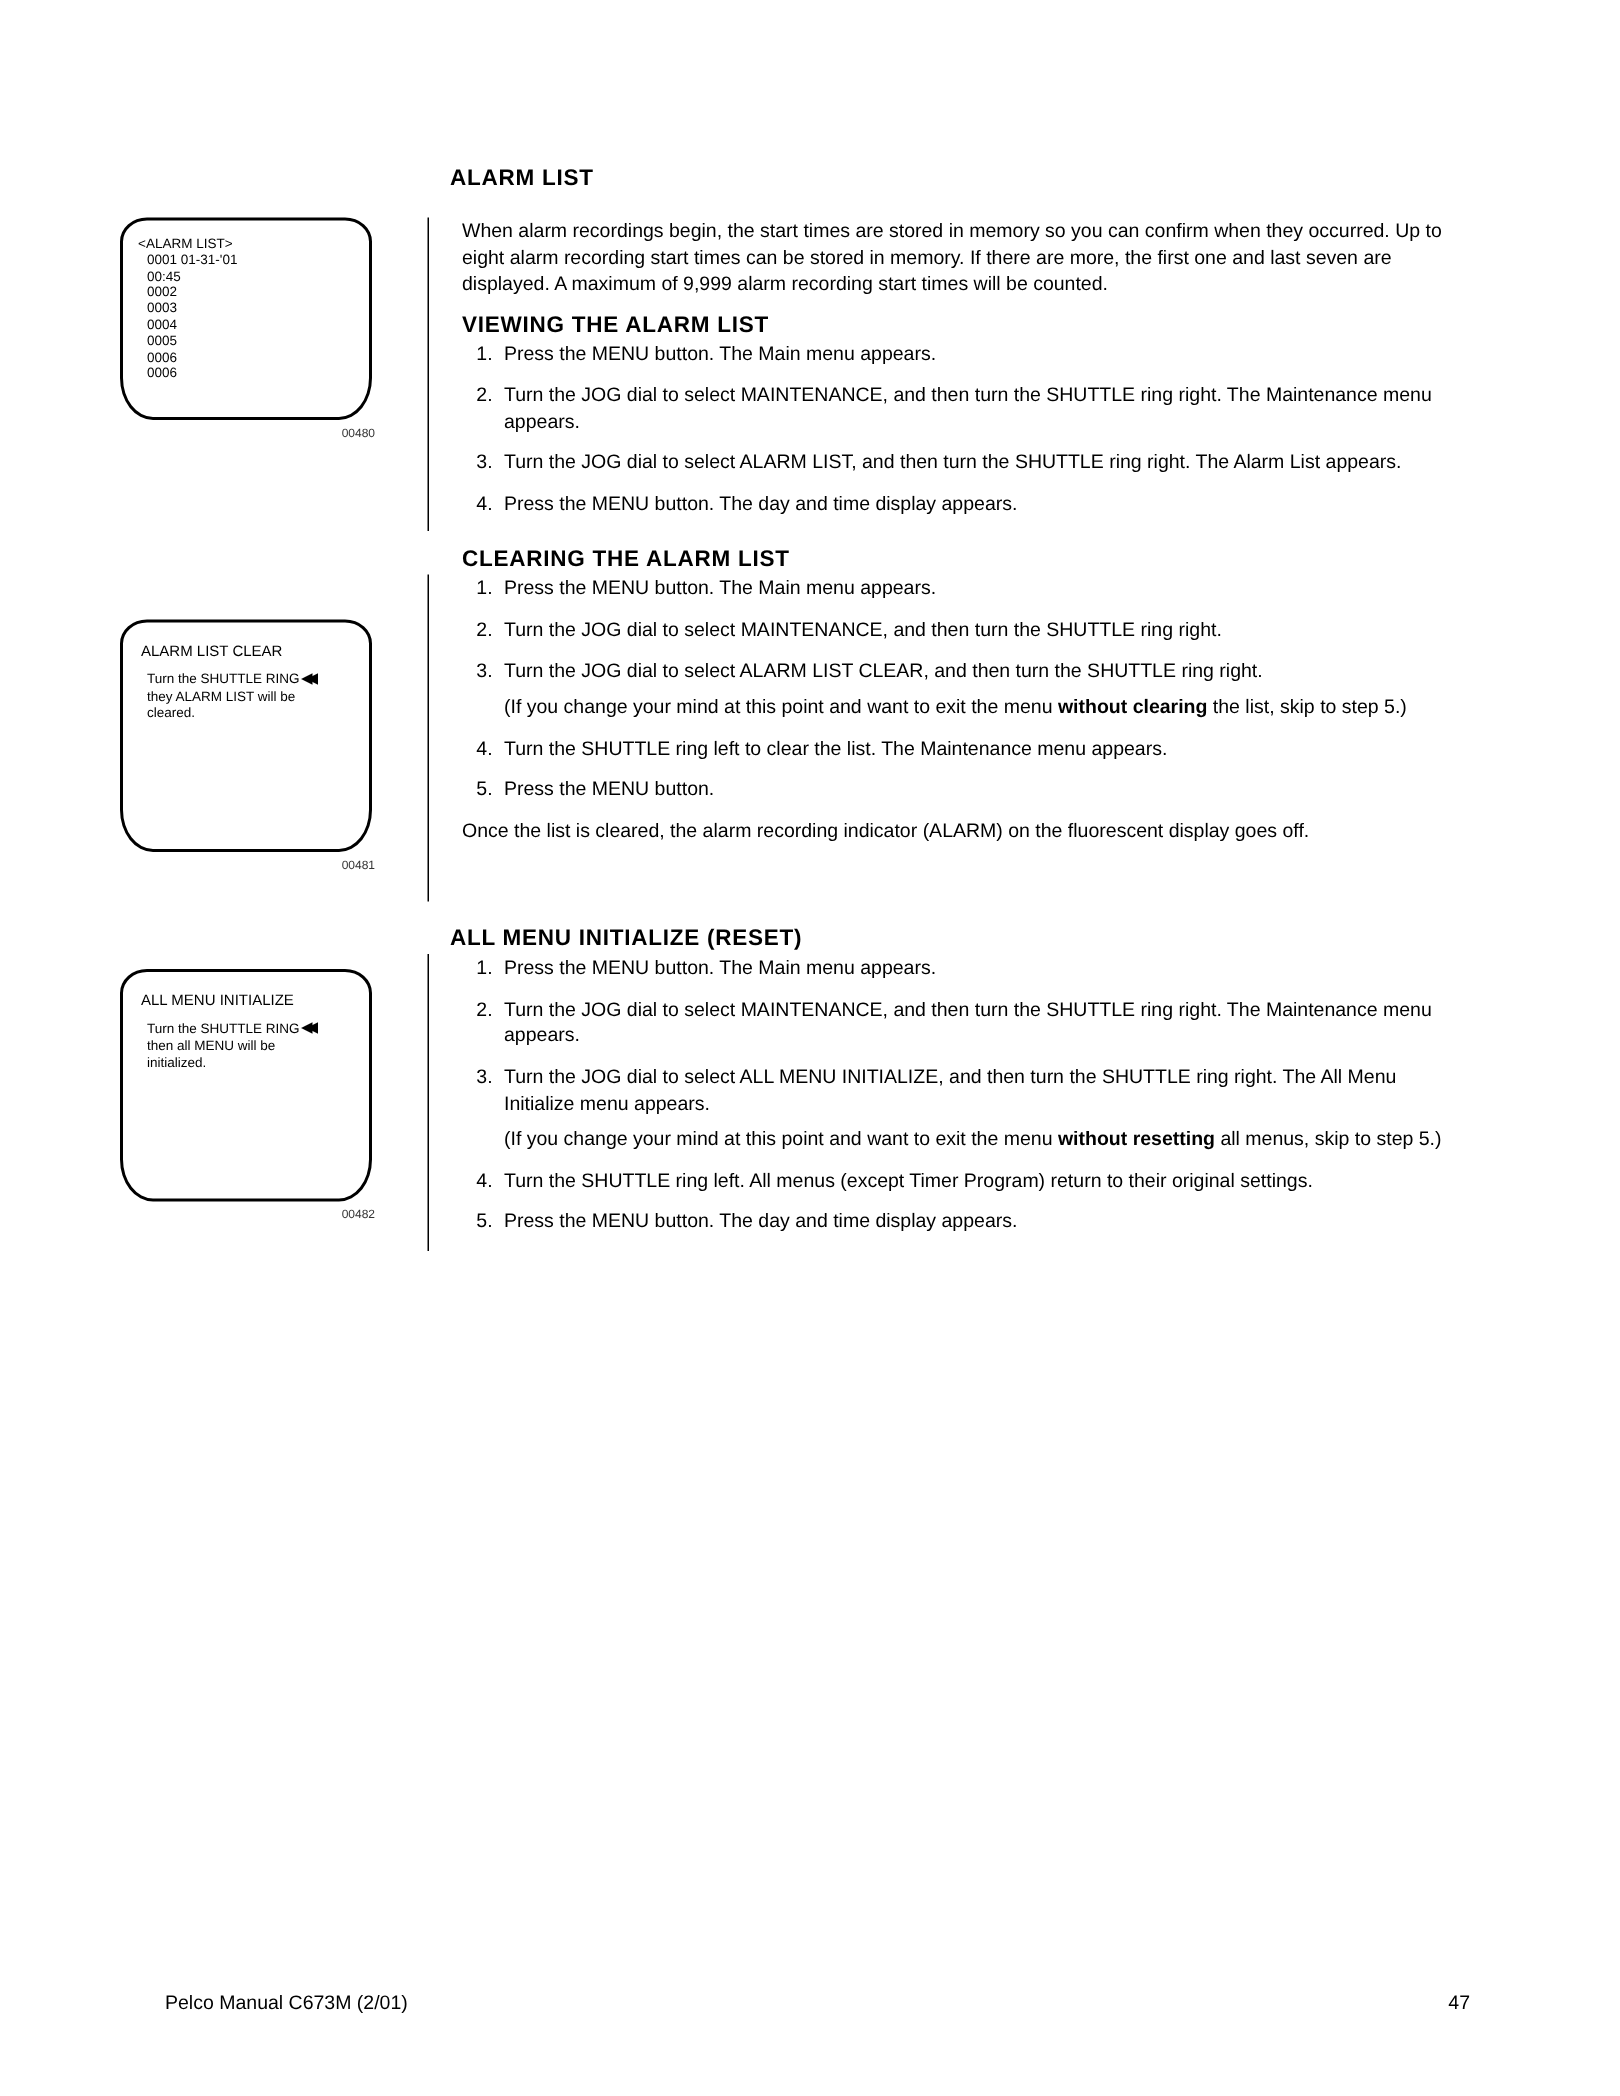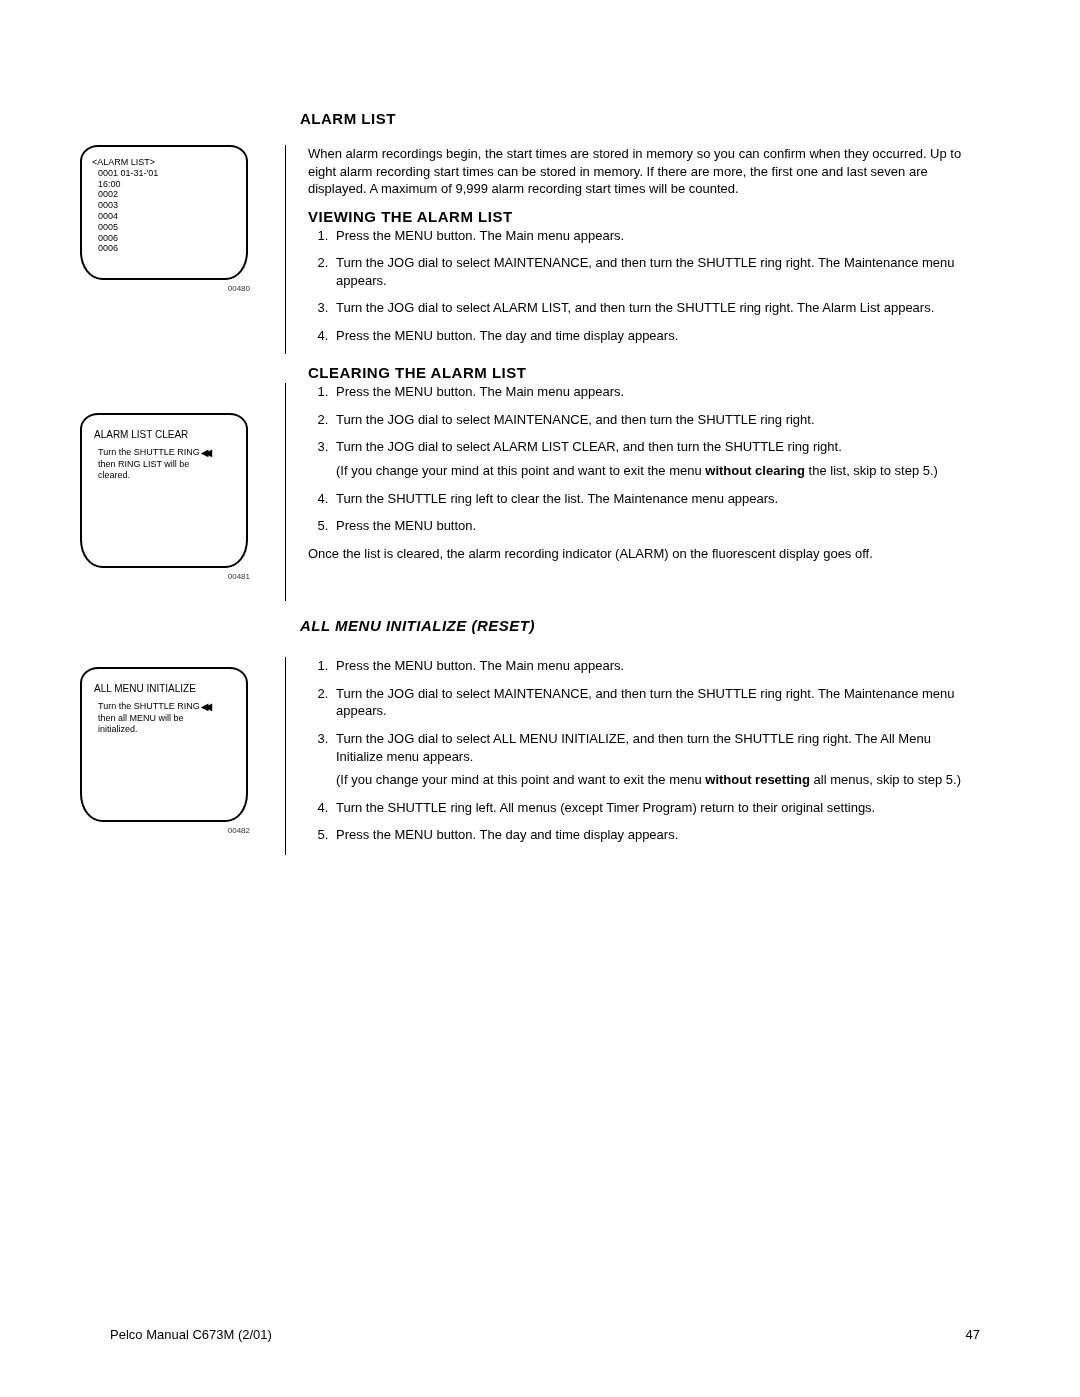--- a/index.html
+++ b/index.html
@@ -80,22 +80,21 @@
     font-size: 15px;
     text-transform: uppercase;
     letter-spacing: 0.5px;
     margin: 10px 0 2px 0;
   }
   .section-title {
     font-weight: 900;
     font-size: 15px;
     text-transform: uppercase;
     letter-spacing: 0.5px;
-    margin: 16px 0 23px 220px;
-    font-style: italic;
+    margin: 16px 0 2px 220px;
   }
   ol.steps {
     margin: 0 0 0 0;
     padding-left: 24px;
     font-size: 13px;
     line-height: 1.35;
   }
   ol.steps li {
     margin-bottom: 10px;
     padding-left: 4px;
@@ -138,21 +137,21 @@
 <div class="page">
 
   <div class="main-title">Alarm List</div>
 
   <div class="content-row">
     <div class="left-col">
       <div class="screen">
         <div class="alarm-row">&lt;ALARM LIST&gt;</div>
         <div style="padding-left:6px;">
           <div class="alarm-row">0001    01-31-'01</div>
-          <div class="alarm-row">16:00</div>
+          <div class="alarm-row">00:45</div>
           <div class="alarm-row">0002</div>
           <div class="alarm-row">0003</div>
           <div class="alarm-row">0004</div>
           <div class="alarm-row">0005</div>
           <div class="alarm-row">0006</div>
           <div class="alarm-row">0006</div>
         </div>
       </div>
       <div class="screen-caption">00480</div>
     </div>
@@ -171,21 +170,21 @@
   </div>
 
   <div class="sub-title" style="margin-left:228px; margin-top:6px;">Clearing the Alarm List</div>
   <div class="content-row">
     <div class="left-col">
       <div style="height:30px;"></div>
       <div class="screen taller">
         <div class="screen-inner-title">ALARM LIST CLEAR</div>
         <div class="screen-text">
           <span>Turn the SHUTTLE RING</span><span class="rewind-icon">◀◀</span><br>
-          <span>then RING LIST will be</span><br>
+          <span>they ALARM LIST will be</span><br>
           <span>cleared.</span>
         </div>
       </div>
       <div class="screen-caption">00481</div>
     </div>
     <div class="divider"></div>
     <div class="right-col">
       <ol class="steps">
         <li>Press the MENU button. The Main menu appears.</li>
         <li>Turn the JOG dial to select MAINTENANCE, and then turn the SHUTTLE ring right.</li>

